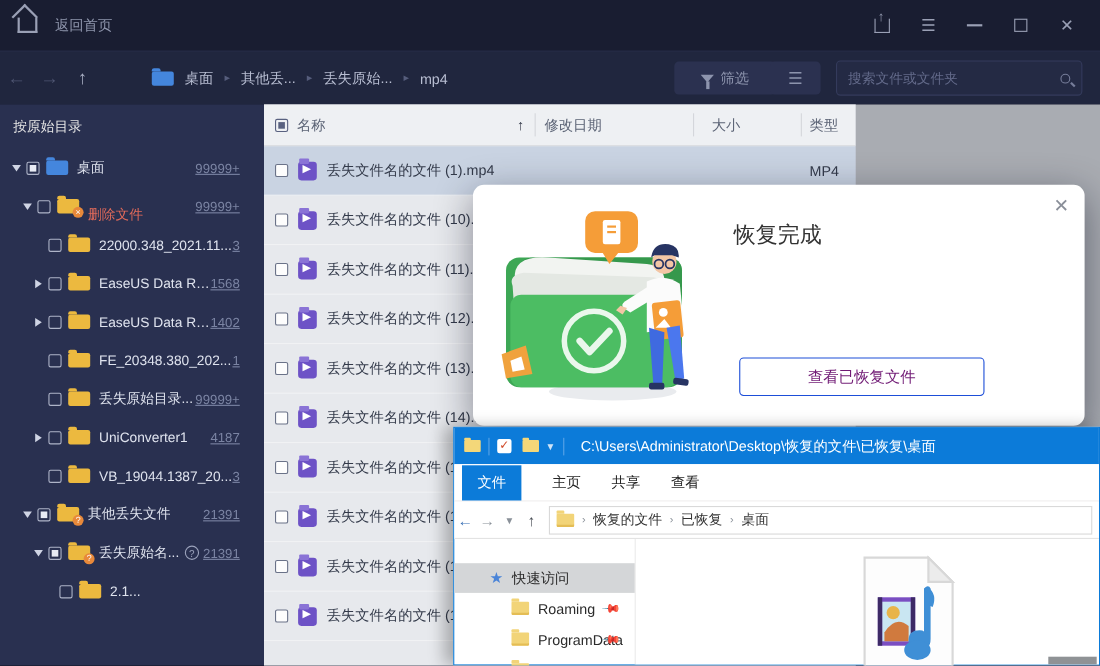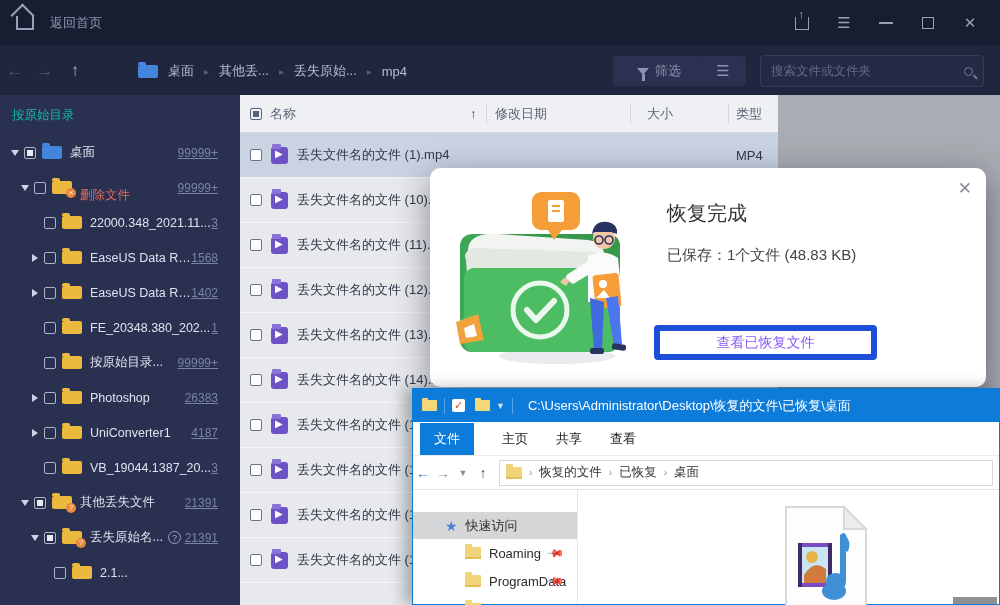--- a/index.html
+++ b/index.html
@@ -36,21 +36,21 @@
   .funnel { width:0; height:0; border-left:6px solid transparent; border-right:6px solid transparent; border-top:7px solid #8d94ad; position:relative; }
   .funnel:after { content:""; position:absolute; left:-1.5px; top:-1px; width:3px; height:7px; background:#8d94ad; }
   #search-box { position:absolute; left:760px; width:224px; height:32px; background:#242a44; border:1px solid #343b5c; border-radius:4px; display:flex; align-items:center; padding:0 10px; }
   #search-box input { flex:1; background:transparent; border:none; outline:none; color:#aab0c4; font-size:12.5px; font-family:inherit; }
   #search-box input::placeholder { color:#636a8a; }
   .mag { width:9px; height:9px; border:1.5px solid #767d9a; border-radius:50%; position:relative; }
   .mag:after { content:""; position:absolute; left:8px; top:8px; width:5px; height:1.5px; background:#767d9a; transform:rotate(45deg); }
 
   
   #sidebar { left:0; top:95px; width:240px; height:510px; background:#293050; overflow:hidden; }
-  .tree-head { color:#14b8a6; font-size:12.5px; padding:12px 0 0 12px; }
+  .tree-head { color:#e5e5e5; font-size:12.5px; padding:12px 0 0 12px; }
   .trow { height:35px; display:flex; align-items:center; color:#dfe3ee; font-size:12.5px; }
   .trow .arr { width:14px; display:flex; justify-content:center; flex:none; }
   .arr-d { width:0; height:0; border-left:4.5px solid transparent; border-right:4.5px solid transparent; border-top:6px solid #cfd4e4; }
   .arr-r { width:0; height:0; border-top:4.5px solid transparent; border-bottom:4.5px solid transparent; border-left:6px solid #cfd4e4; }
   .tcb { flex:none; width:12px; height:12px; border:1.5px solid #aeb4c8; border-radius:2px; margin:0 6px 0 2px; position:relative; background:transparent; }
   .tcb.part:after { content:""; position:absolute; inset:2px; background:#e8ebf4; }
   .trow .fold { flex:none; margin-right:8px; }
   .badge { position:absolute; right:-4px; bottom:-4px; width:10px; height:10px; border-radius:50%; background:#e8893a; color:#fff; font-size:8px; line-height:10px; text-align:center; }
   .tlabel { white-space:nowrap; overflow:hidden; text-overflow:ellipsis; }
   .tlabel.red { color:#e06a5a;margin-top:16px; }
@@ -76,21 +76,21 @@
   .fname { margin-left:9px; white-space:nowrap; }
   .fsize { position:absolute; left:407px;margin-top:44px; } .ftype { position:absolute; left:496px; }
 
   #preview { left:778px; top:95px; width:222px; height:510px; background:#a9acb2; }
 
   
   #modal { left:430px; top:168px; width:556px; height:219px; background:#ffffff; border-radius:10px; box-shadow:0 10px 35px rgba(10,14,30,.45); }
   #modal-close { position:absolute; right:14px; top:10px; color:#8a8f99; font-size:17px; cursor:default; }
   #modal-title { position:absolute; left:237px; top:32px; color:#333; font-size:20px; }
   #modal-msg { position:absolute; left:237px; top:78px; color:#444; font-size:15px; }
-  #modal-btn { position:absolute; left:224px; top:157px; width:223px; height:35px; background:#fff; border:6px solid #1d4ed8; border-radius:4px; color:#8b5cf6; font-size:14px; display:flex; align-items:center; justify-content:center; }
+  #modal-btn { position:absolute; left:242px; top:157px; width:223px; height:35px; background:#fff; border:1px solid #1d4ed8; border-radius:4px; color:#701a75; font-size:14px; display:flex; align-items:center; justify-content:center; }
   #illus { position:absolute; left:22px; top:22px; }
 
   
   #explorer { left:412px; top:388px; width:588px; height:217px; background:#ffffff; border:1px solid #0a7ad8; box-shadow:-8px 0 14px rgba(0,0,0,.28); }
   #ex-title { height:33px; background:#0c7bd9; display:flex; align-items:center; color:#fff; font-size:13px; }
   .ex-fold { width:15px; height:11px; border-radius:1px; background:#f4d779; position:relative; flex:none; }
   .ex-fold:before { content:""; position:absolute; top:-2.5px; left:0; width:6px; height:2.5px; background:#f4d779; border-radius:1px 1px 0 0; }
   .ex-sep { width:1px; height:16px; background:#5aa3e6; margin:0 7px; }
   .ex-check { width:13px; height:13px; background:#fff; border-radius:2px; color:#d04a28; font-size:11px; line-height:13px; text-align:center; font-weight:bold; }
   .ex-dd { color:#cfe4f7; font-size:9px; margin-left:6px; }
@@ -215,31 +215,22 @@
         <span class="arr"></span>
         <span class="tcb"></span>
         <span class="fold yellow"></span>
         <span class="tlabel">FE_20348.380_202...</span>
         <span class="tcount">1</span>
       </div>
       <div class="trow lv2">
         <span class="arr"></span>
         <span class="tcb"></span>
         <span class="fold yellow"></span>
-        <span class="tlabel">按原始目录...</span>
+        <span class="tlabel">丢失原始目录...</span>
         <span class="tcount">99999+</span>
-      </div>
-      <div class="trow lv2">
-        <span class="arr">
-            <span class="arr-r"></span>
-          </span>
-        <span class="tcb"></span>
-        <span class="fold yellow"></span>
-        <span class="tlabel">Photoshop</span>
-        <span class="tcount">26383</span>
       </div>
       <div class="trow lv2">
         <span class="arr">
             <span class="arr-r"></span>
           </span>
         <span class="tcb"></span>
         <span class="fold yellow"></span>
         <span class="tlabel">UniConverter1</span>
         <span class="tcount">4187</span>
       </div>
@@ -398,21 +389,20 @@
       <path d="M118 90 l-6 -2 -4 4 6 4z" fill="#f3c6a5"></path>
       <rect x="142" y="84" width="26" height="34" rx="3" fill="#f59d38" transform="rotate(-6 155 101)"></rect>
       <circle cx="151" cy="94" r="4" fill="#fff"></circle>
         <path d="M144 108 l8 -8 6 8z" fill="#fff"></path>
       <path d="M138 108 l4 52 8 0 2 -48z" fill="#3f6ae0"></path>
       <path d="M154 108 l8 48 8 -2 -4 -48z" fill="#4b77ee"></path>
       <rect x="138" y="158" width="14" height="6" rx="2" fill="#273463"></rect>
       <rect x="160" y="154" width="14" height="6" rx="2" transform="rotate(8 167 157)" fill="#273463"></rect>
     </svg>
     <div id="modal-title">恢复完成</div>
-    <div id="modal-msg">已保存：1个文件 (48.83 KB)</div>
     <div id="modal-btn">查看已恢复文件</div>
   </div>
 
   <div id="explorer" class="abs">
     <div id="ex-title">
       <span class="ex-fold" style="margin-left:9px;"></span>
       <span class="ex-sep"></span>
       <span class="ex-check">✓</span>
       <span class="ex-fold" style="margin-left:10px;"></span>
       <span class="ex-dd">▼</span>

